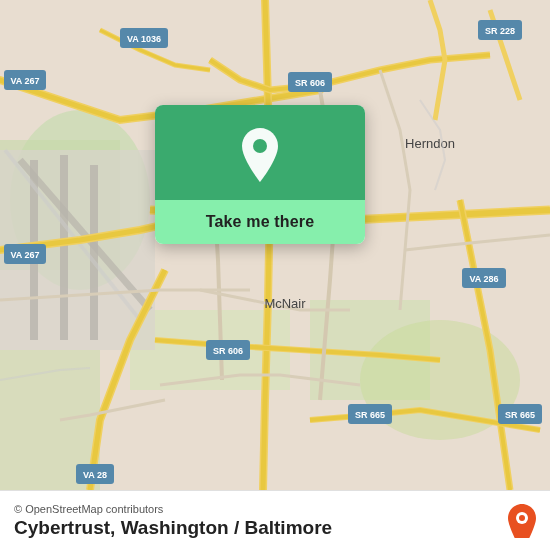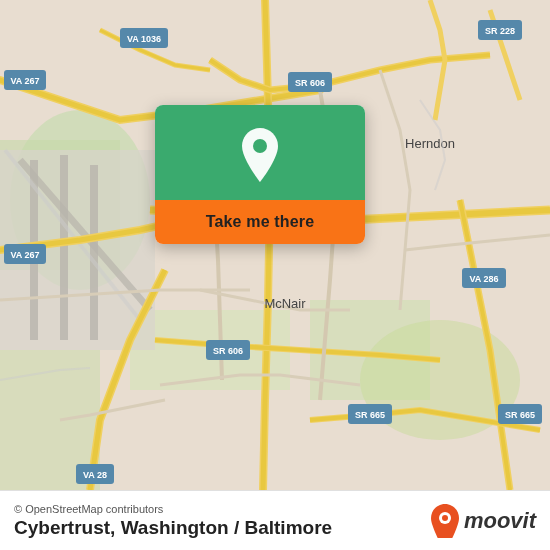--- a/index.html
+++ b/index.html
@@ -51,21 +51,21 @@
     }
 
     
     .pin-icon {
       width: 46px;
       height: 54px;
     }
 
     #popup-button {
       width: 100%;
-      background: #f97316;
+      background: #86efac;
       border: none;
       padding: 13px 0;
       font-size: 16px;
       font-weight: 600;
       color: #222;
       cursor: pointer;
       letter-spacing: 0.01em;
       text-align: center;
     }
 
@@ -239,15 +239,14 @@
     <span id="attribution">© OpenStreetMap contributors</span>
     <span id="place-name">Cybertrust, Washington / Baltimore</span>
   </div>
   <div id="moovit-logo">
 
     <svg class="moovit-pin" viewBox="0 0 28 34" xmlns="http://www.w3.org/2000/svg">
       <path d="M14 0C6.27 0 0 6.27 0 14c0 9.8 14 34 14 34s14-24.2 14-34C28 6.27 21.73 0 14 0z" fill="#e85020"></path>
       <circle cx="14" cy="14" r="6" fill="white"></circle>
       <circle cx="14" cy="14" r="3" fill="#e85020"></circle>
     </svg>
-    <span id="moovit-text">moovit</span>
   </div>
 </div>
 
 </body></html>

